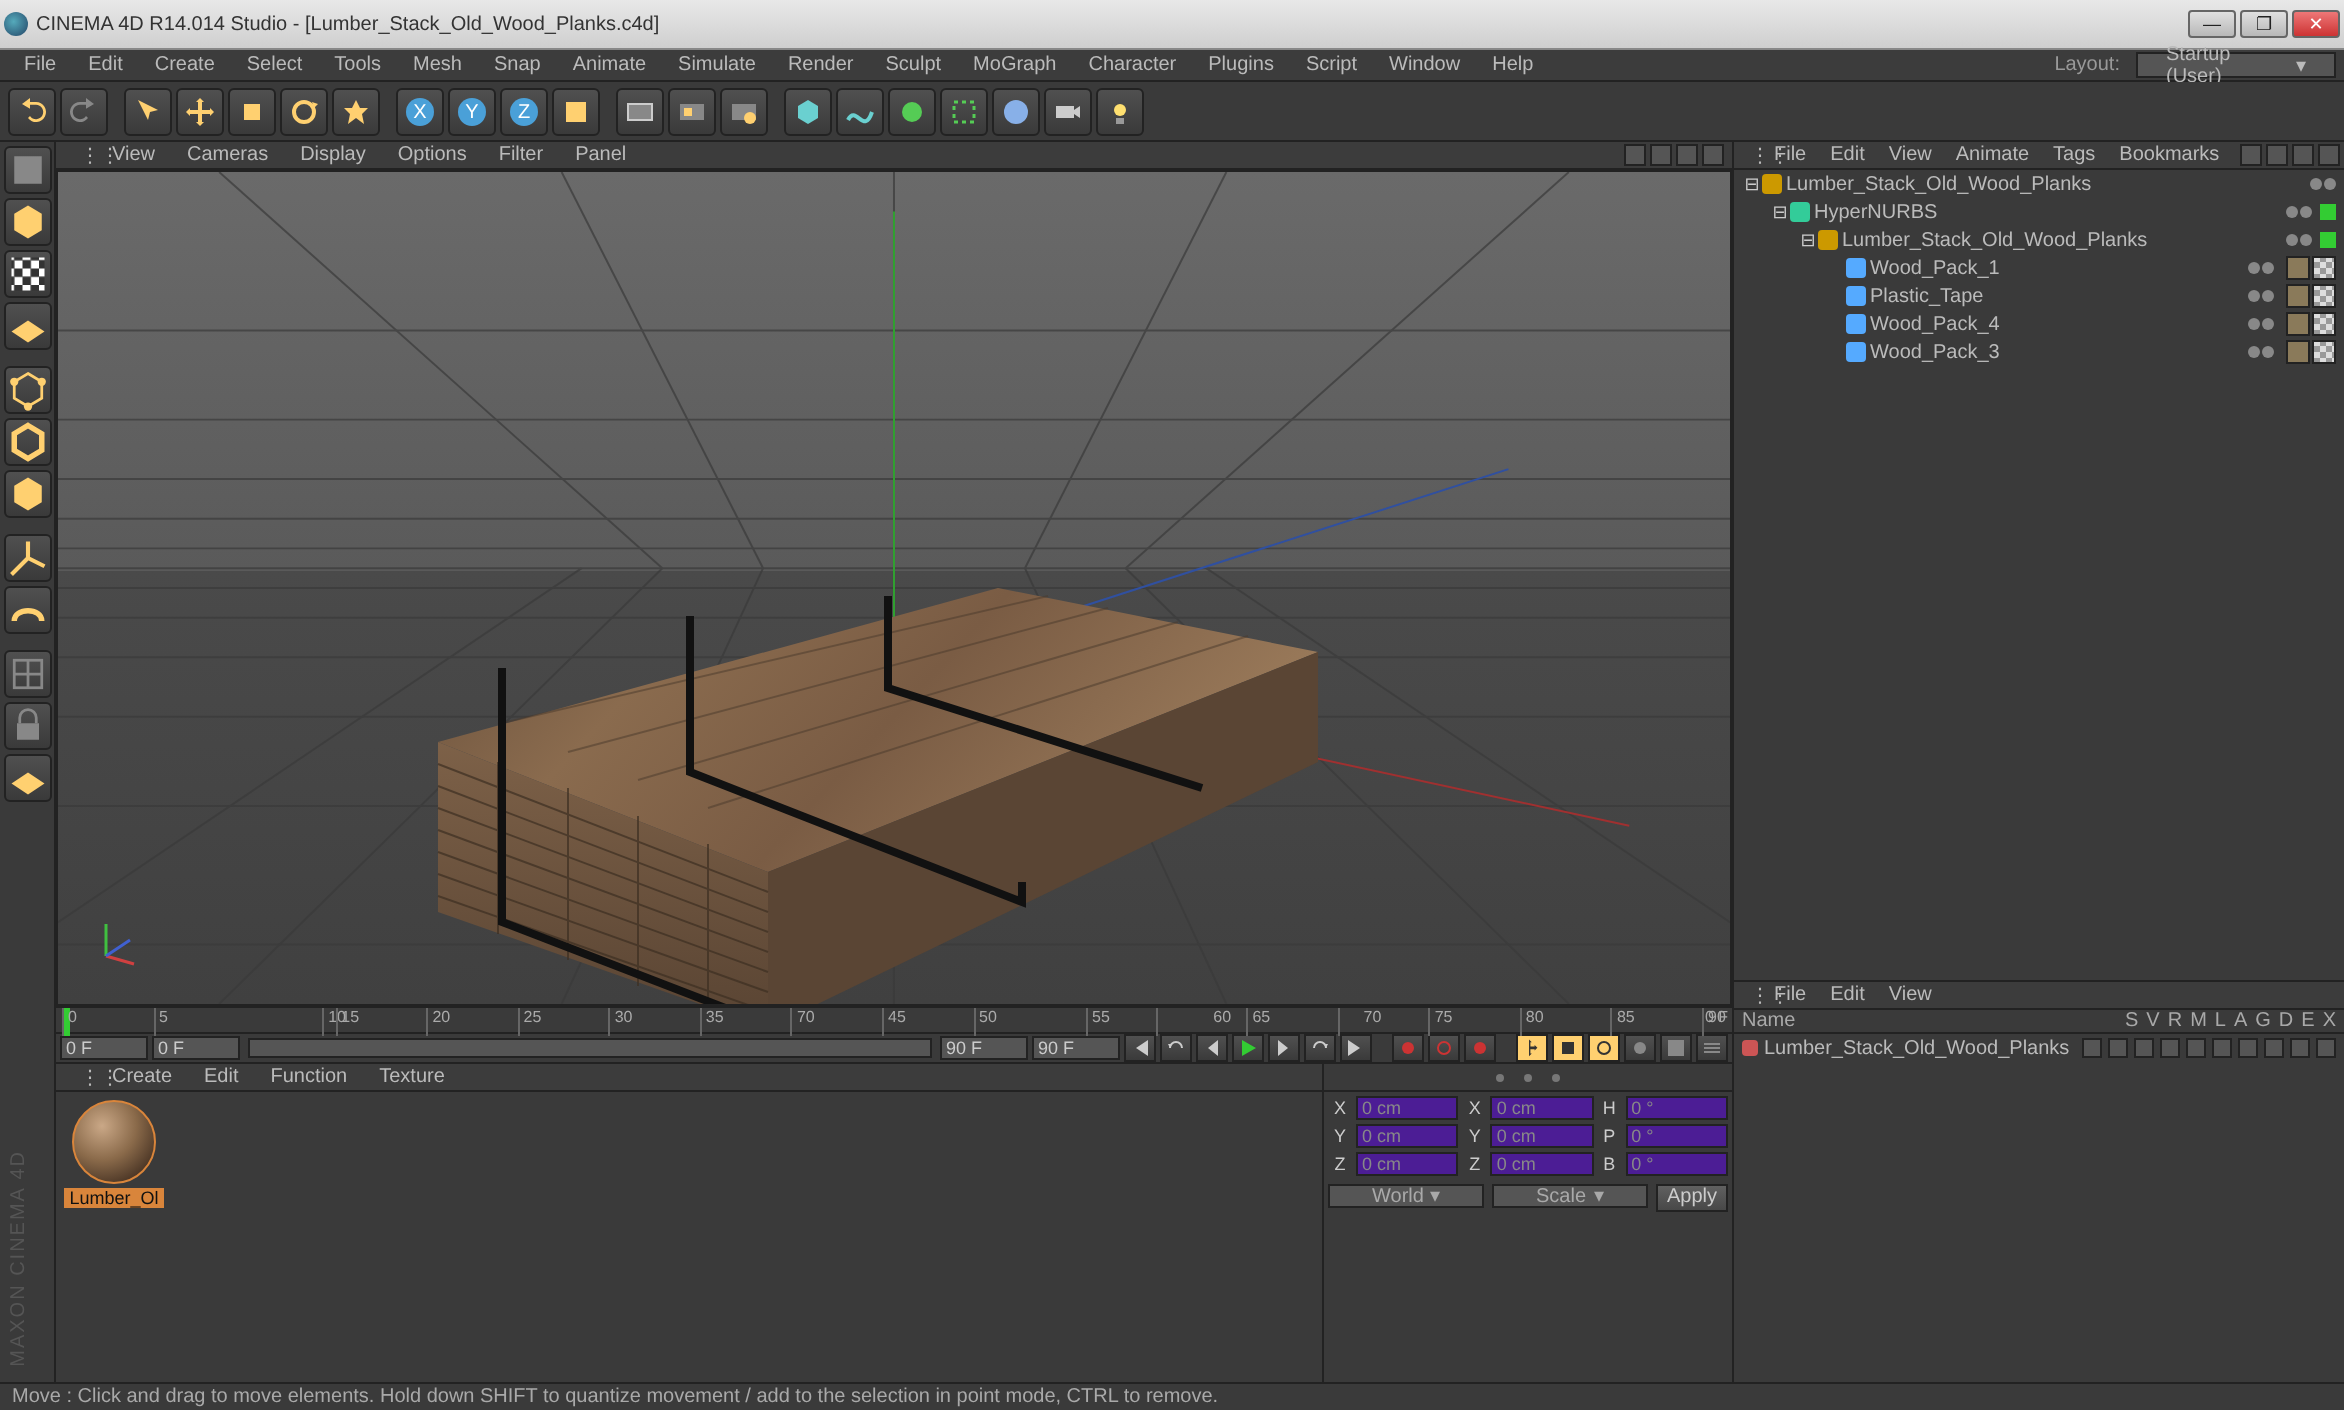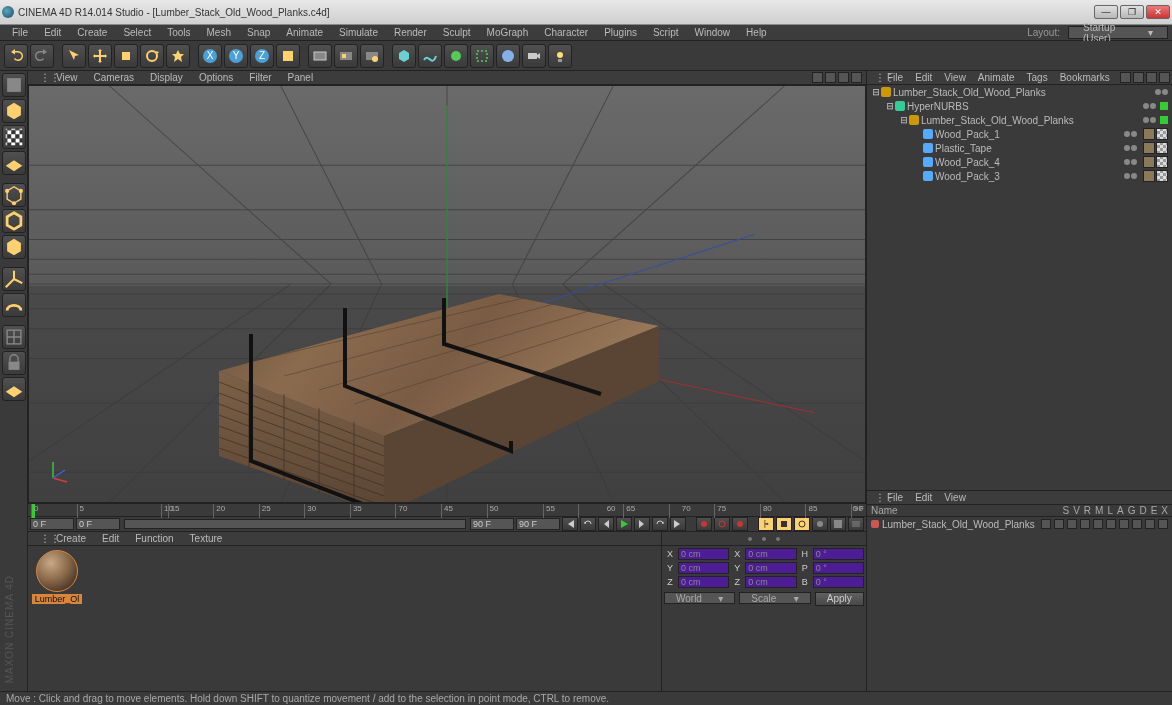--- a/index.html
+++ b/index.html
@@ -47,21 +47,21 @@
 .panelmenu{height:14px;background:#3c3c3c;display:flex;align-items:center;padding:0 4px;border-bottom:1px solid #222}
 .panelmenu span{padding:0 8px;color:#bbb}
 .matbody{flex:1;padding:4px;display:flex;align-items:flex-start}
 .matitem{width:50px;display:flex;flex-direction:column;align-items:center}
 .matball{width:42px;height:42px;border-radius:50%;background:radial-gradient(circle at 35% 30%,#caa887 0%,#8a6a4a 45%,#4a3525 80%);border:1px solid #d9853b}
 .matname{margin-top:2px;background:#d9853b;color:#111;width:50px;text-align:center;font-size:9px;overflow:hidden;white-space:nowrap}
 .coordpanel{width:204px;background:#3a3a3a;display:flex;flex-direction:column}
 .coordgrid{padding:2px;display:grid;grid-template-columns:12px 1fr 12px 1fr 12px 1fr;gap:2px;align-items:center}
 .coordgrid .lab{text-align:center;color:#ccc;font-size:9px}
 .coordgrid .fld{height:12px;background:#4c1d95;border:1px solid #222;font-size:9px;padding:0 2px;color:#888;display:flex;align-items:center}
-.coordsel{height:12px;background:#555;border:1px solid #222;margin:2px;font-size:9px;padding:0 11px;display:flex;align-items:center;justify-content:space-between}
+.coordsel{height:12px;background:#555;border:1px solid #222;margin:2px;font-size:9px;padding:0 21px;display:flex;align-items:center;justify-content:space-between}
 .applybtn{height:14px;background:linear-gradient(#606060,#484848);border:1px solid #222;margin:2px;text-align:center;color:#ccc;line-height:12px}
 .rightcol{width:306px;background:#3a3a3a;display:flex;flex-direction:column;border-left:1px solid #222}
 .objmgr{flex:1;display:flex;flex-direction:column;min-height:0;border-bottom:1px solid #222}
 .objmenu{height:14px;background:#3c3c3c;display:flex;align-items:center;padding:0 2px;border-bottom:1px solid #222}
 .objmenu span{padding:0 6px;color:#bbb}
 .objmenu .ricon{width:11px;height:11px;background:#555;border:1px solid #222;margin-left:2px}
 .objtree{flex:1;overflow:auto;font-size:10px}
 .treerow{display:flex;align-items:center;height:14px;padding-left:4px}
 .treerow .exp{width:10px;color:#ccc;text-align:center;font-size:9px}
 .treerow .oicon{width:10px;height:10px;margin-right:2px;border-radius:2px}

